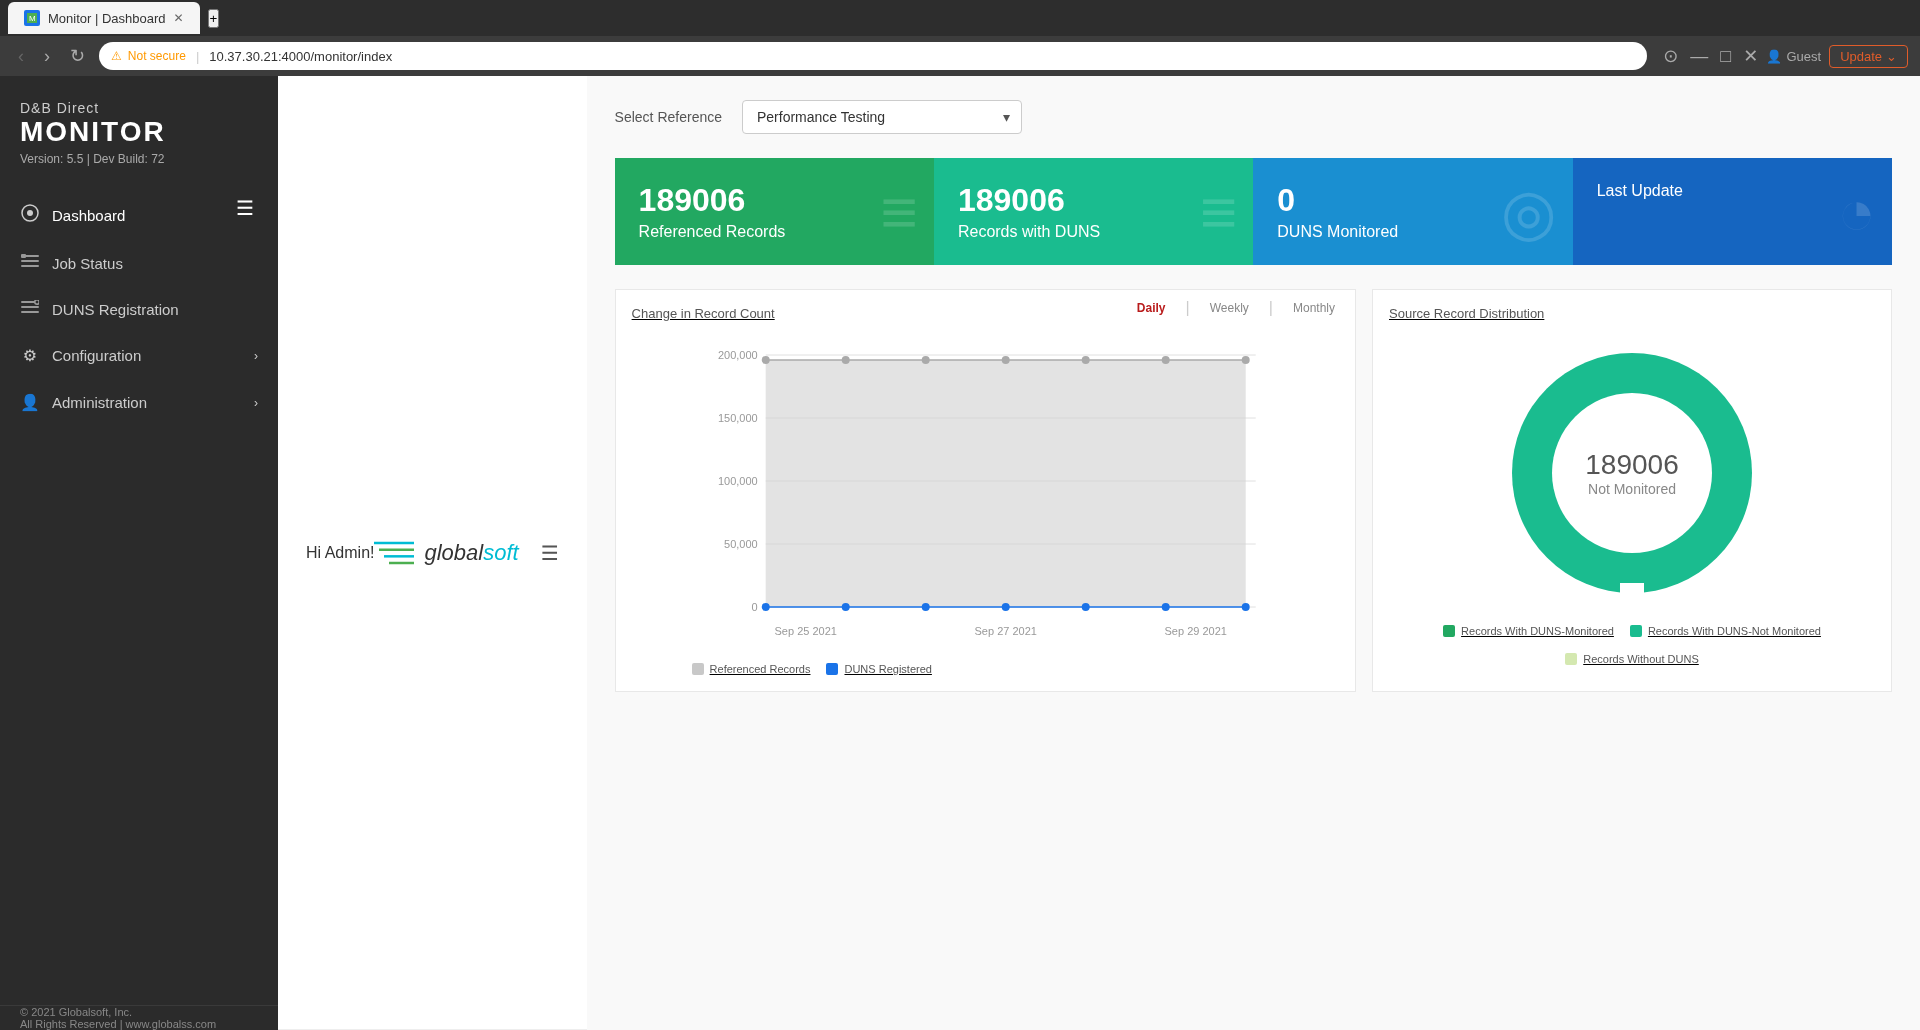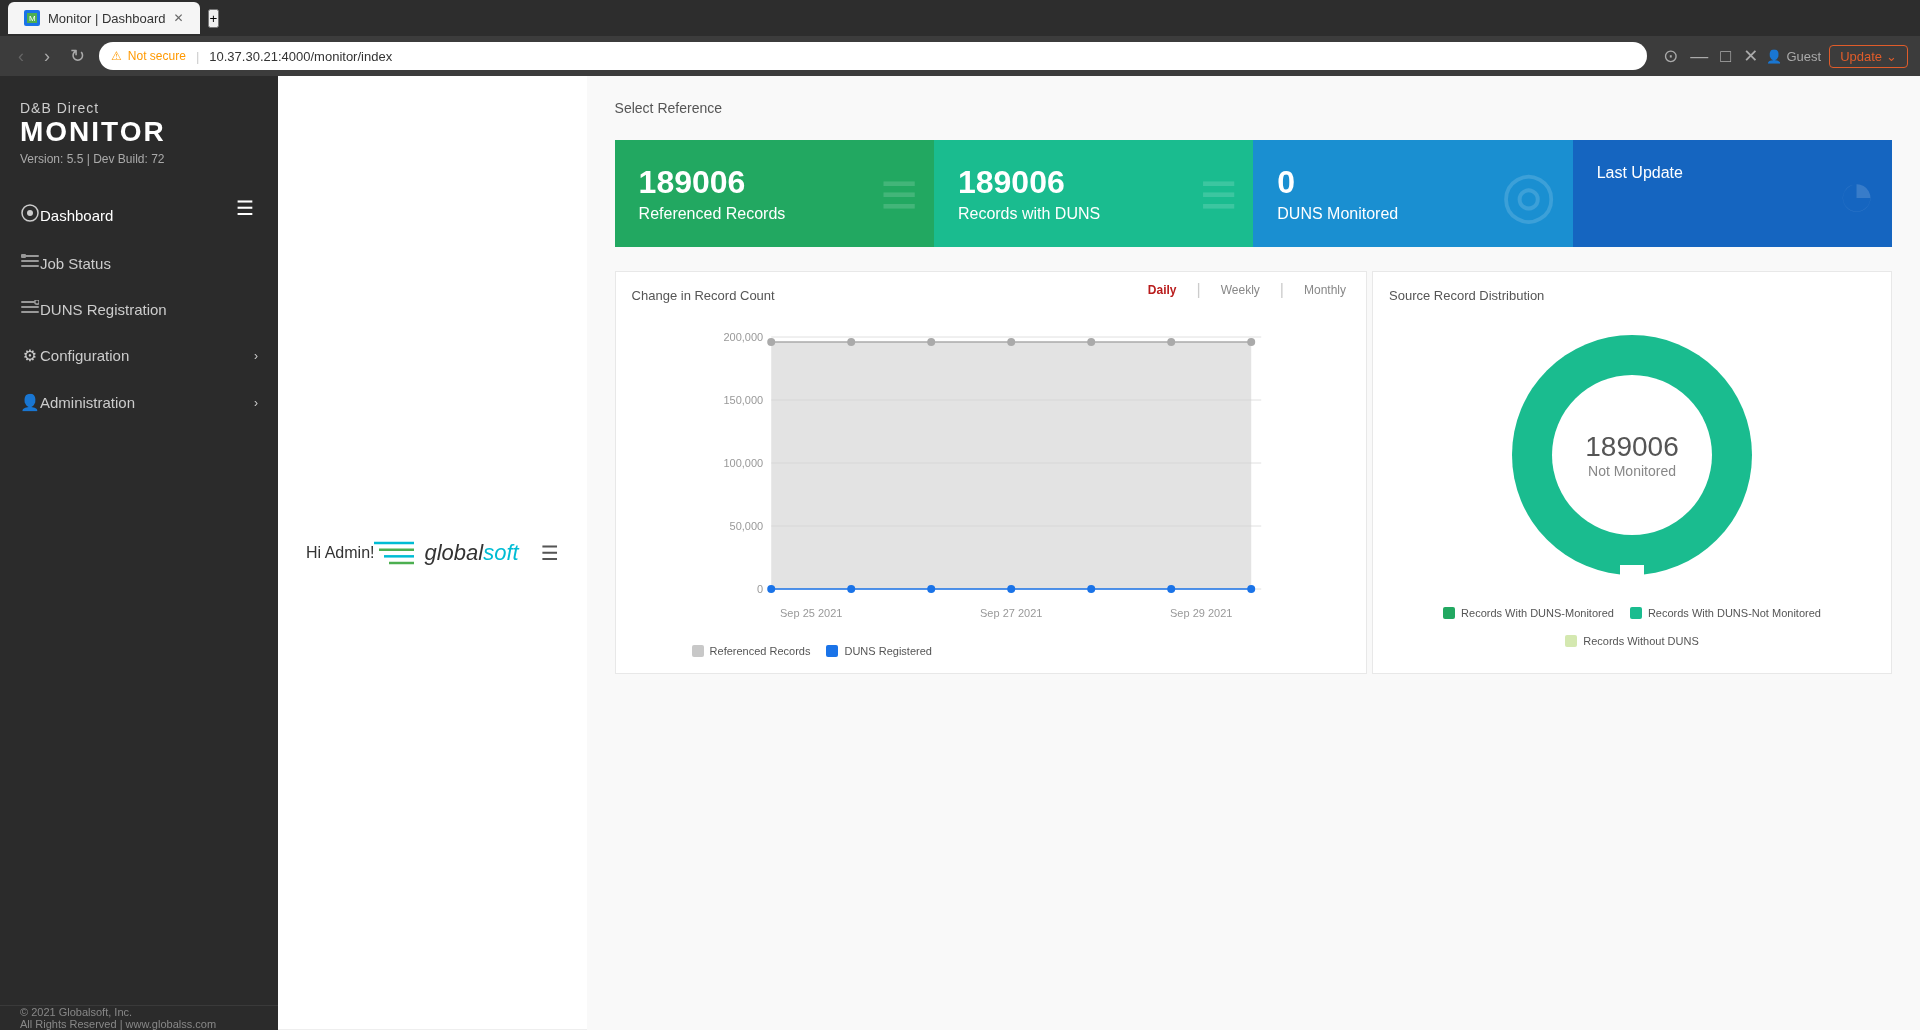--- a/index.html
+++ b/index.html
@@ -25,21 +25,21 @@
     .app-container { display: flex; flex: 1; overflow: hidden; }
 
     
     .sidebar { width: 278px; background: #2b2b2b; color: #fff; display: flex; flex-direction: column; flex-shrink: 0; }
     .sidebar-header { padding: 24px 20px 16px; }
     .sidebar-brand { font-size: 14px; color: #ccc; letter-spacing: 1px; }
     .sidebar-title { font-size: 28px; font-weight: bold; color: #fff; letter-spacing: 2px; }
     .sidebar-version { font-size: 12px; color: #aaa; margin-top: 4px; }
     .hamburger { position: absolute; top: 120px; left: 236px; color: #fff; font-size: 20px; cursor: pointer; }
     .sidebar-nav { flex: 1; padding-top: 8px; }
-    .nav-item { display: flex; align-items: center; padding: 14px 20px; cursor: pointer; color: #ccc; font-size: 15px; gap: 0; position: relative; }
+    .nav-item { display: flex; align-items: center; padding: 14px 20px; cursor: pointer; color: #ccc; font-size: 15px; gap: 12px; position: relative; }
     .nav-item.active { color: #fff; }
     .nav-item .nav-icon { font-size: 16px; width: 20px; text-align: center; }
     .nav-item .chevron { margin-left: auto; font-size: 12px; }
     .sidebar-footer { padding: 0 20px; color: #888; font-size: 11px; border-top: 1px solid #3a3a3a; }
 
     
     .main-content { flex: 1; background: #fff; display: flex; overflow: hidden; }
     .top-bar { display: flex; align-items: center; justify-content: space-between; padding: 16px 28px; border-bottom: 1px solid #eee; background: #fff; min-height: 60px; }
     .greeting { font-size: 16px; color: #333; }
     .globalsoft-logo { display: flex; align-items: center; gap: 10px; }
@@ -60,21 +60,21 @@
     .stat-card { padding: 24px; color: #fff; position: relative; overflow: hidden; }
     .stat-card-1 { background: #22a861; }
     .stat-card-2 { background: #1abc8f; }
     .stat-card-3 { background: #1a8fd1; }
     .stat-card-4 { background: #1565c0; }
     .stat-card .stat-number { font-size: 32px; font-weight: bold; margin-bottom: 4px; }
     .stat-card .stat-label { font-size: 16px; }
     .stat-card .bg-icon { position: absolute; right: 16px; top: 50%; transform: translateY(-50%); font-size: 64px; opacity: 0.15; }
 
     
-    .charts-section { display: grid; grid-template-columns: 1fr 520px; gap: 5px; }
+    .charts-section { display: grid; grid-template-columns: 1fr 520px; gap: 16px; text-decoration: underline; }
     .chart-panel { background: #fff; padding: 16px; border: 1px solid #e8e8e8; }
     .chart-title { font-size: 13px; color: #555; margin-bottom: 12px; }
     .chart-controls { display: flex; align-items: center; gap: 16px; float: right; margin-top: -24px; }
     .chart-btn { font-size: 12px; color: #888; cursor: pointer; padding: 2px 4px; }
     .chart-btn.active { color: #b91c1c; font-weight: bold; }
     .chart-divider { color: #ccc; }
 
     
     .donut-section { background: #fff; padding: 16px; border: 1px solid #e8e8e8; display: flex; flex-direction: column; align-items: center; }
     .donut-title { font-size: 13px; color: #555; margin-bottom: 12px; align-self: flex-start; }
@@ -206,20 +206,25 @@
         </svg>
         <span style="font-size:22px;color:#333;font-style:italic;">global<span style="color:#00bcd4;">soft</span></span>
         <span class="menu-icon">☰</span>
       </div>
     </div>
 
     <div class="content-area">
 
       <div class="select-row">
         <span class="select-label">Select Reference</span>
+        <div class="select-wrapper">
+          <select class="select-dropdown">
+            <option>Performance Testing</option>
+          </select>
+        </div>
       </div>
 
       <div class="stat-cards">
         <div class="stat-card stat-card-1">
           <div class="stat-number">189006</div>
           <div class="stat-label">Referenced Records</div>
           <div class="bg-icon">≡</div>
         </div>
         <div class="stat-card stat-card-2">
           <div class="stat-number">189006</div>

